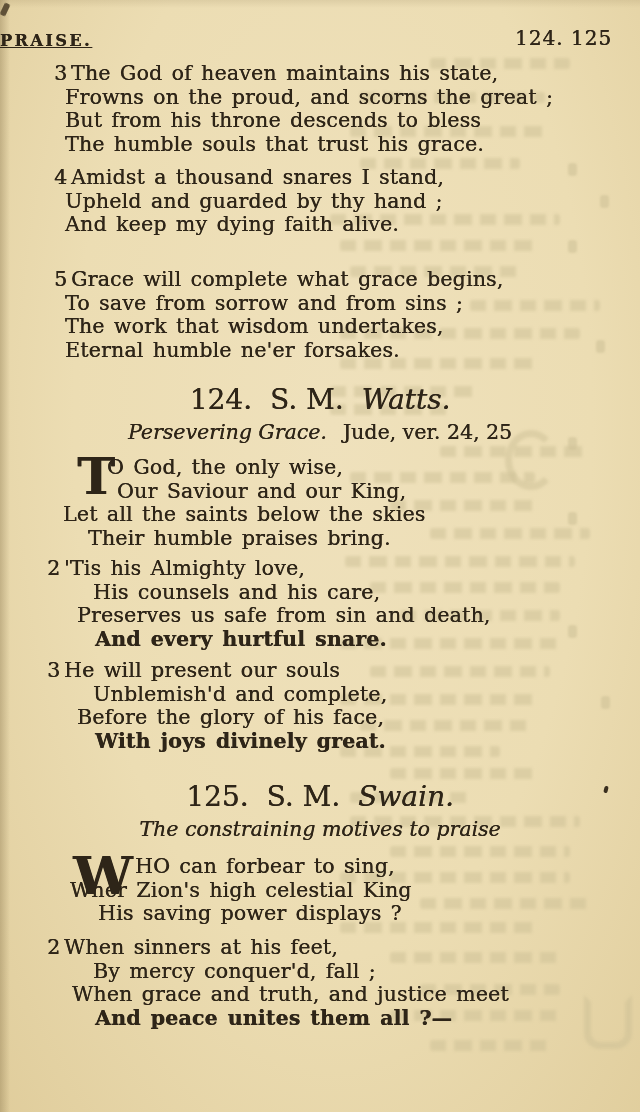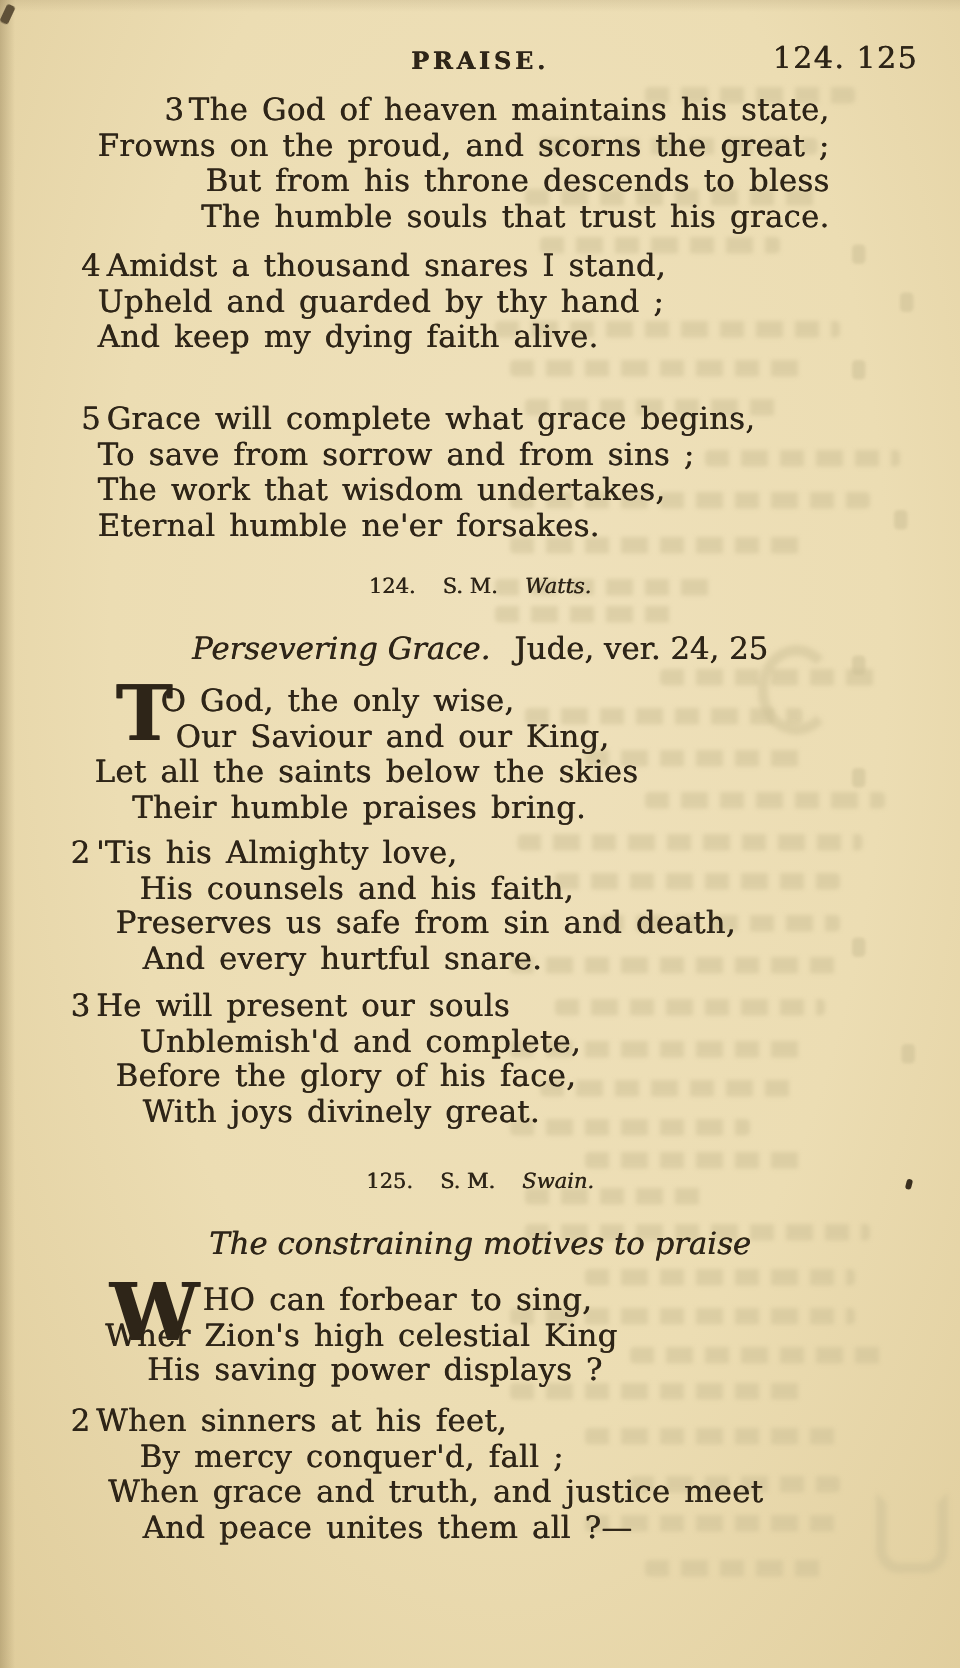--- a/index.html
+++ b/index.html
@@ -20,41 +20,41 @@
   .top-shade{position:absolute;left:0;top:0;right:0;height:8px;
     background:linear-gradient(180deg, rgba(110,90,50,.12), rgba(110,90,50,0));pointer-events:none;}
 
   
   .vline{white-space:nowrap;font-size:20.5px;line-height:23.5px;letter-spacing:.2px;word-spacing:2.5px;
     text-shadow:.3px 0 0 currentColor;}
   .stanza{position:absolute;}
   .vnum{display:inline-block;width:14px;margin-right:3px;text-shadow:.4px 0 0 currentColor;}
   .italic{font-style:italic;}
 
-  .running-head{position:absolute;top:31px;left:0;width:640px;text-align:center;
-    font-size:16px;font-weight:bold;letter-spacing:2.5px;text-shadow:.3px 0 0 currentColor;}
+  .running-head{position:absolute;top:31px;left:0;width:640px;
+    font-size:16px;font-weight:bold;letter-spacing:2.5px;text-shadow:.3px 0 0 currentColor;text-decoration:underline;}
   .page-numbers{position:absolute;top:26px;right:28px;font-size:20px;letter-spacing:1px;
     text-shadow:.4px 0 0 currentColor;margin-left:44px;}
 
-  .hymn-head{position:absolute;left:0;width:640px;text-align:center;font-size:14px;
+  .hymn-head{position:absolute;left:0;width:640px;text-align:center;font-size:28px;
     text-shadow:.35px 0 0 currentColor;white-space:nowrap;}
   .hymn-head .gap{margin-left:18px;}
   .hymn-sub{position:absolute;left:0;width:640px;text-align:center;font-size:20.5px;
     text-shadow:.3px 0 0 currentColor;white-space:nowrap;}
   .hymn-sub .gap{margin-left:16px;}
 
   .dropcap{position:absolute;top:-3px;font-weight:bold;font-size:51px;line-height:46px;
     text-shadow:.6px 0 0 currentColor;}
   .dropcap.w{font-size:53px;}
 
   
   .prev .vline.cont{margin-left:11px;}
   .sm  .l2{margin-left:46px;}
   .sm  .l3{margin-left:30px;}
-  .sm  .l4{margin-left:48px;}
+  .sm  .l4{margin-left:48px;font-weight:bold;}
   .sm.alt .l3{margin-left:25px;}
   .dc124 .l1{margin-left:44px;}
   .dc124 .l2{margin-left:54px;}
   .dc124 .l3{margin-left:0;}
   .dc124 .l4{margin-left:25px;}
   .dc125 .l1{margin-left:65px;}
   .dc125 .l2{margin-left:88px;}
   .dc125 .l3{margin-left:0;}
   .dc125 .l4{margin-left:28px;}
 
@@ -127,21 +127,21 @@
   <div class="edge-shade"></div>
   <div class="top-shade"></div>
   <div class="speck-corner"></div>
   <div class="speck-swain"></div>
   <div class="ghost-c"></div>
   <div class="ghost-u"></div>
 
   <div class="running-head">PRAISE.</div>
   <div class="page-numbers">124. 125</div>
 
-  <div class="stanza prev" style="left:54px;top:62px;text-align:right;">
+  <div class="stanza prev" style="left:54px;top:62px;">
     <div class="vline"><span class="vnum">3</span><span>The God of heaven maintains his state,</span></div>
     <div class="vline cont">Frowns on the proud, and scorns the great ;</div>
     <div class="vline cont">But from his throne descends to bless</div>
     <div class="vline cont">The humble souls that trust his grace.</div>
   </div>
 
   <div class="stanza prev" style="left:54px;top:166px;">
     <div class="vline"><span class="vnum">4</span><span>Amidst a thousand snares I stand,</span></div>
     <div class="vline cont">Upheld and guarded by thy hand ;</div>
     <div class="vline cont">And keep my dying faith alive.</div>
@@ -164,21 +164,21 @@
   <div class="stanza dc124" style="left:63px;top:456px;">
     <span class="dropcap" style="left:14px;">T</span>
     <div class="vline l1">O God, the only wise,</div>
     <div class="vline l2">Our Saviour and our King,</div>
     <div class="vline l3">Let all the saints below the skies</div>
     <div class="vline l4">Their humble praises bring.</div>
   </div>
 
   <div class="stanza sm" style="left:47px;top:557px;">
     <div class="vline"><span class="vnum">2</span><span>'Tis his Almighty love,</span></div>
-    <div class="vline l2">His counsels and his faith,</div>
+    <div class="vline l2">His counsels and his care,</div>
     <div class="vline l3">Preserves us safe from sin and death,</div>
     <div class="vline l4">And every hurtful snare.</div>
   </div>
 
   <div class="stanza sm" style="left:47px;top:659px;">
     <div class="vline"><span class="vnum">3</span><span>He will present our souls</span></div>
     <div class="vline l2">Unblemish'd and complete,</div>
     <div class="vline l3">Before the glory of his face,</div>
     <div class="vline l4">With joys divinely great.</div>
   </div>

